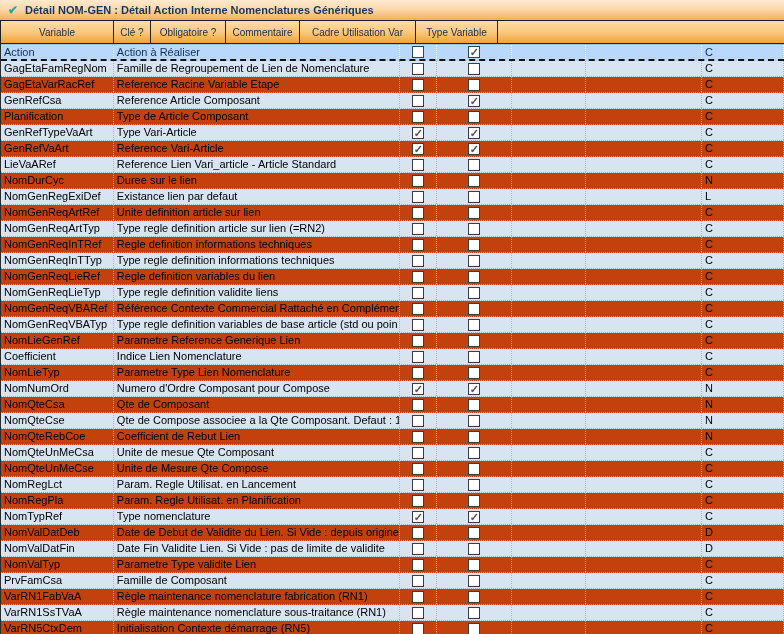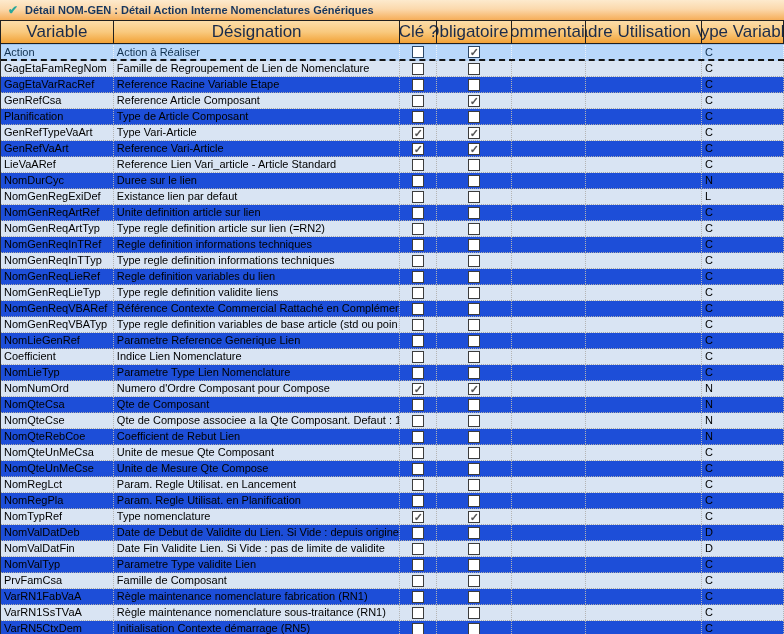--- a/index.html
+++ b/index.html
@@ -31,36 +31,36 @@
   .grid-header {
     display:flex; height:24px;
     background:linear-gradient(#fcdda9 0%, #f9c97e 50%, #f2a237 100%);
     border-top:1px solid #1f1f1f;
     border-bottom:1px solid #1f1f1f;
     border-left:1px solid #1f1f1f;
   }
   .hcell {
     display:flex; align-items:center; justify-content:center;
     border-right:1px solid #1f1f1f;
-    color:#1a2b4a; font-size:17px;
+    color:#1a2b4a; font-size:10px;
     overflow:hidden; white-space:nowrap;
   }
 
   
   .c0{width:113px}.c1{width:287px}.c2{width:37px}.c3{width:75px}
   .c4{width:74px}.c5{width:116px}.c6{width:82px}
 
   
   .grid-body {
     height:590px; overflow:hidden;
     border-left:1px solid #2b2b2b;
   }
   .row {
     display:flex; height:16px;
-    background:#1d4ed8;
+    background:#c2410c;
     border-bottom:1px dotted #a9a9a9;
   }
   .row.alt { background:#d9e4f3; }
   .row.sel {
     background:#b9d8fb;
     border-top:1px solid #9cc3ee;
     border-bottom:2px dashed #141414;
     height:17px;
   }
   .cell {
@@ -87,21 +87,20 @@
 <div class="window">
 
   <div class="titlebar">
     <span class="check-icon">✔</span>
     <span class="title">Détail NOM-GEN : Détail Action Interne Nomenclatures Génériques</span>
   </div>
 
   <div class="grid">
     <div class="grid-header">
       <div class="hcell c0">Variable</div>
-      <div class="hcell c1">Désignation</div>
       <div class="hcell c2">Clé ?</div>
       <div class="hcell c3">Obligatoire ?</div>
       <div class="hcell c4">Commentaire</div>
       <div class="hcell c5">Cadre Utilisation Var</div>
       <div class="hcell c6">Type Variable</div>
     </div>
     <div class="grid-body" id="grid-body">
         <div class="row sel">
           <div class="cell c0 t">Action</div>
           <div class="cell c1 t">Action à Réaliser</div>

